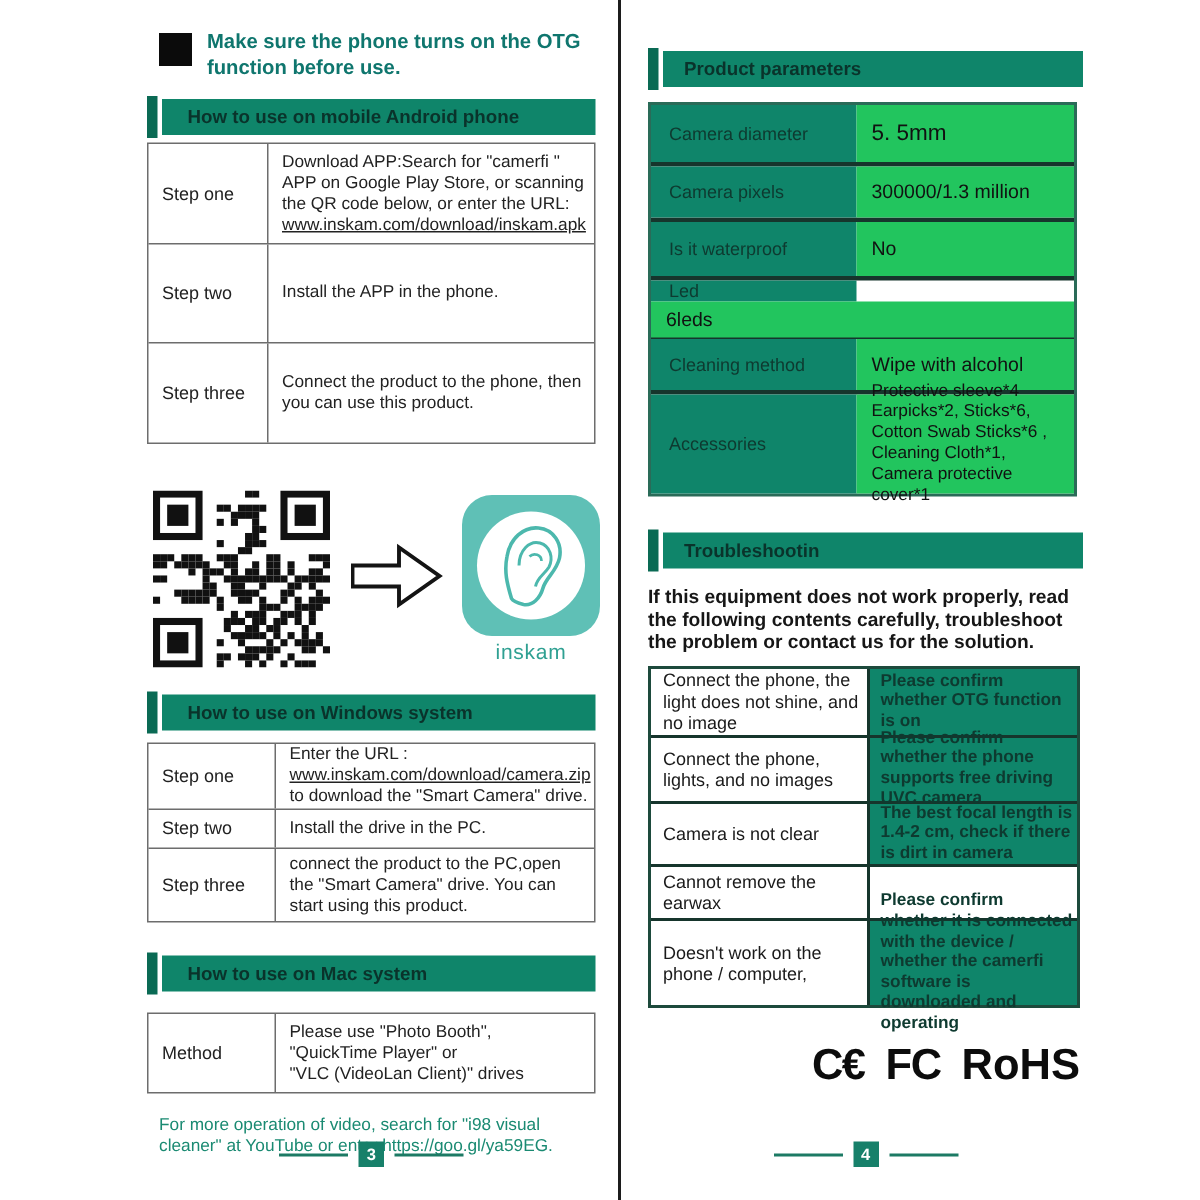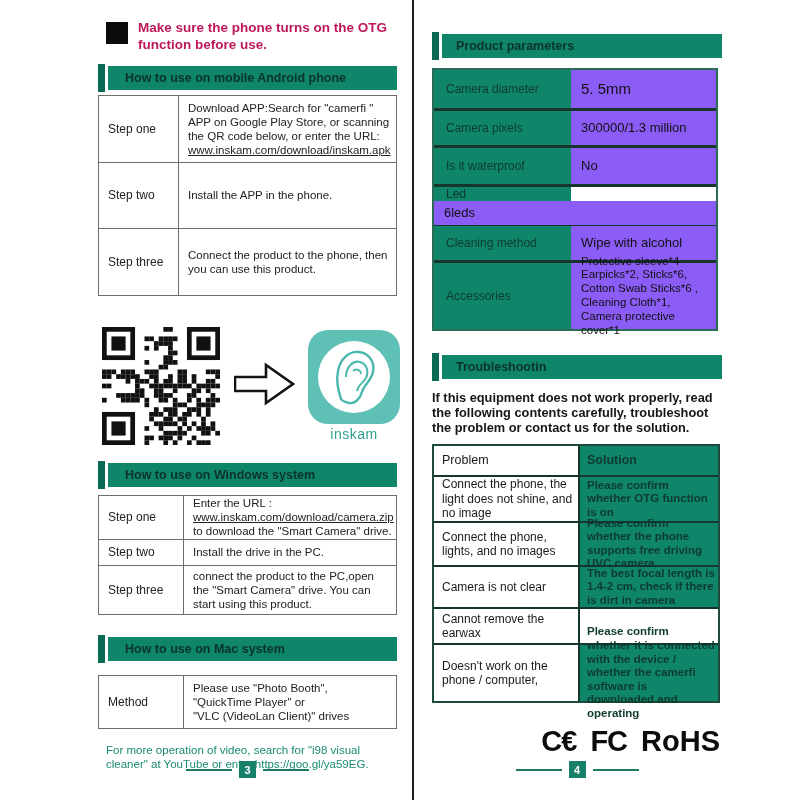--- a/index.html
+++ b/index.html
@@ -6,21 +6,21 @@
   html,body { width:800px; height:800px; background:#ffffff; font-family:"Liberation Sans", sans-serif; color:#1a1a1a; overflow:hidden; }
   .sheet { position:relative; width:800px; height:800px; background:#fff; }
   .divider { position:absolute; left:412px; top:0; width:2px; height:800px; background:#1c1c1c; }
   .page { position:absolute; top:0; height:800px; }
   .page-left  { left:98px;  width:299px; }
   .page-right { left:432px; width:290px; }
 
   
   .notice { display:flex; margin-top:20px; align-items:flex-start; }
   .notice-square { width:22px; height:22px; background:#0b0b0b; margin:2px 10px 0 8px; flex:none; }
-  .notice-text { font-weight:bold; font-size:13.5px; line-height:1.25; color:#be185d; }
+  .notice-text { font-weight:bold; font-size:13.5px; line-height:1.25; color:#0f766e; }
 
   
   .section-header { display:flex; align-items:center; }
   .accent { width:7px; height:28px; background:#0a6a54; margin-right:3px; flex:none; }
   .header-bar { flex:1; background:#0f856a; color:#0a332b; font-weight:bold; font-size:12.5px; height:24px; line-height:24px; padding-left:17px; }
 
   
   .ltable { border:1px solid #6d6d6d; background:#fff; }
   .lrow { display:flex; border-bottom:1px solid #6d6d6d; }
   .lrow:last-child { border-bottom:none; }
@@ -45,21 +45,21 @@
   
   .page-badge { position:absolute; bottom:22px; left:0; right:0; display:flex; align-items:center; justify-content:center; }
   .badge-line { width:46px; height:2px; background:#1c7a64; margin:0 7px; }
   .badge-num { width:17px; height:17px; background:#17806a; color:#fff; font-size:11px; font-weight:bold; display:flex; align-items:center; justify-content:center; }
 
   
   .ptable { border:2px solid #2a6b58; margin-top:8px; width:286px; }
   .prow { display:flex; border-bottom:3px solid #16352c; }
   .prow:last-child { border-bottom:none; }
   .pcell-label { width:137px; flex:none; background:#0f856a; color:#0e3a30; font-size:12px; display:flex; align-items:center; padding-left:12px;text-align:center; }
-  .pcell-value { flex:1; background:#8b5cf6; color:#111; font-size:13px; display:flex; align-items:center; padding:4px 2px 4px 10px; line-height:1.2; }
+  .pcell-value { flex:1; background:#22c55e; color:#111; font-size:13px; display:flex; align-items:center; padding:4px 2px 4px 10px; line-height:1.2; }
 
   .intro { margin-top:10px; font-size:12.8px; font-weight:bold; line-height:1.17; color:#161616; padding-right:1px; }
 
   
   .ttable { border:2px solid #1d4a3c; margin-top:8px; width:288px; }
   .trow { display:flex; border-bottom:2px solid #16352c; }
   .trow:last-child { border-bottom:none; }
   .tcell-problem { width:146px; flex:none; background:#fff; font-size:12px; color:#1a1a1a; display:flex; align-items:center; padding:4px 4px 4px 8px; line-height:1.2; border-right:2px solid #16352c; }
   .tcell-solution { flex:1; background:#0f856a; color:#0e3a30; font-size:11.5px; font-weight:bold; display:flex; align-items:center; padding:4px 3px 4px 7px; line-height:1.18; }
   .thead .tcell-problem { font-size:12.5px; }
@@ -418,24 +418,20 @@
     </div>
 
     <div class="section-header" style="margin-top:22px;">
       <span class="accent"></span>
       <span class="header-bar" style="padding-left:14px;">Troubleshootin</span>
     </div>
 
     <div class="intro">If this equipment does not work properly, read the following contents carefully, troubleshoot the problem or contact us for the solution.</div>
 
     <div class="ttable">
-      <div class="trow thead" style="height:31px;">
-        <div class="tcell-problem">Problem</div>
-        <div class="tcell-solution">Solution</div>
-      </div>
       <div class="trow" style="height:46px;">
         <div class="tcell-problem">Connect the phone, the light does not shine, and no image</div>
         <div class="tcell-solution">Please confirm whether OTG function is on</div>
       </div>
       <div class="trow" style="height:44px;">
         <div class="tcell-problem">Connect the phone, lights, and no images</div>
         <div class="tcell-solution">Please confirm whether the phone supports free driving UVC camera</div>
       </div>
       <div class="trow" style="height:42px;">
         <div class="tcell-problem">Camera is not clear</div>

